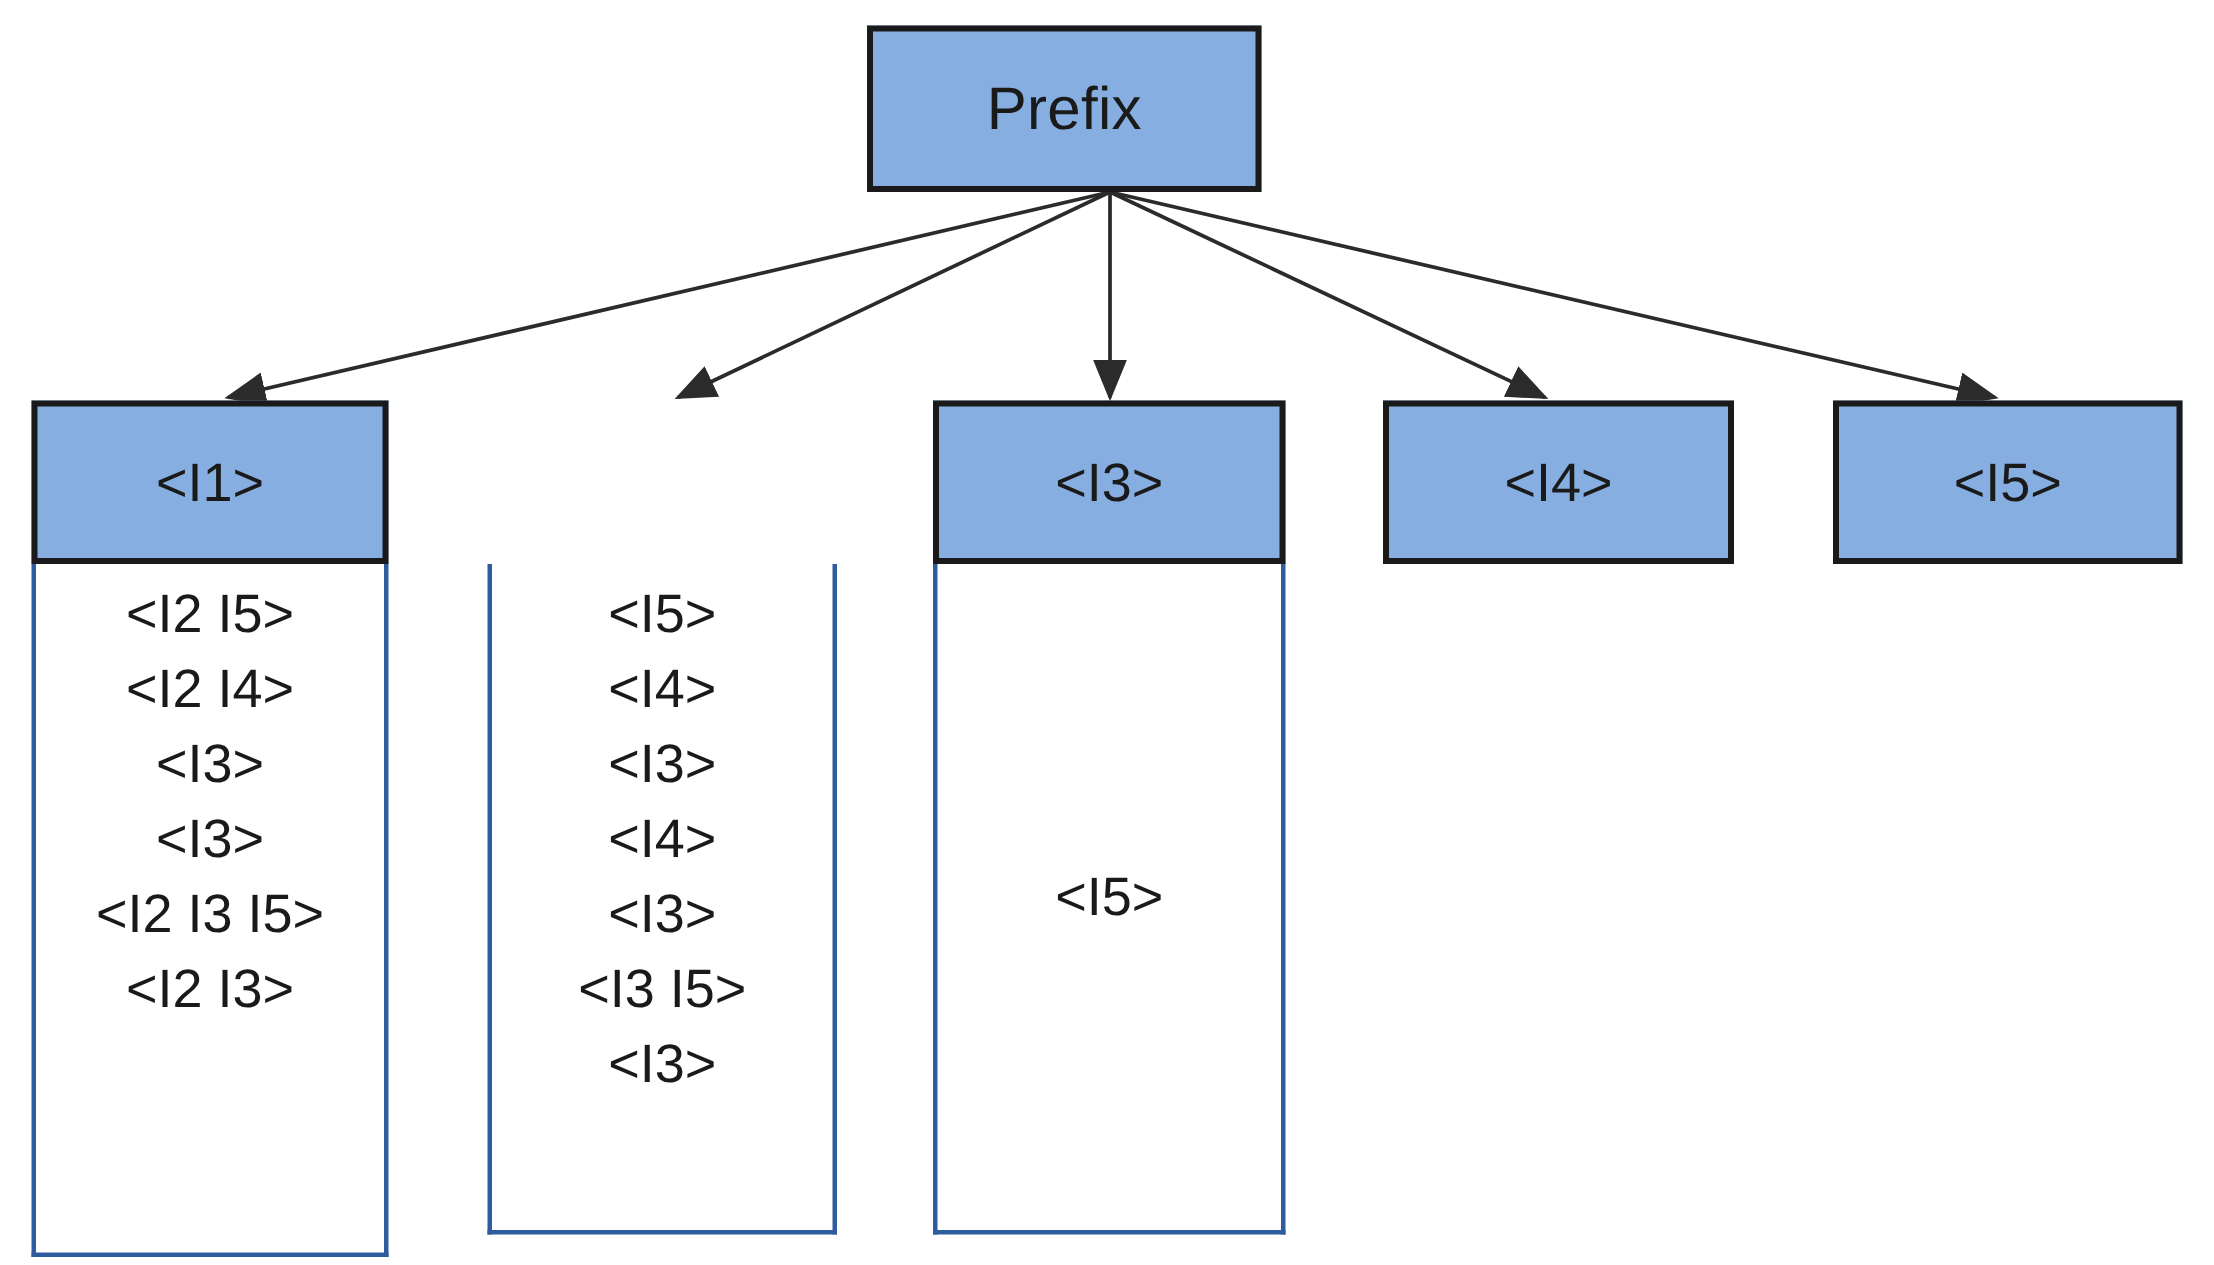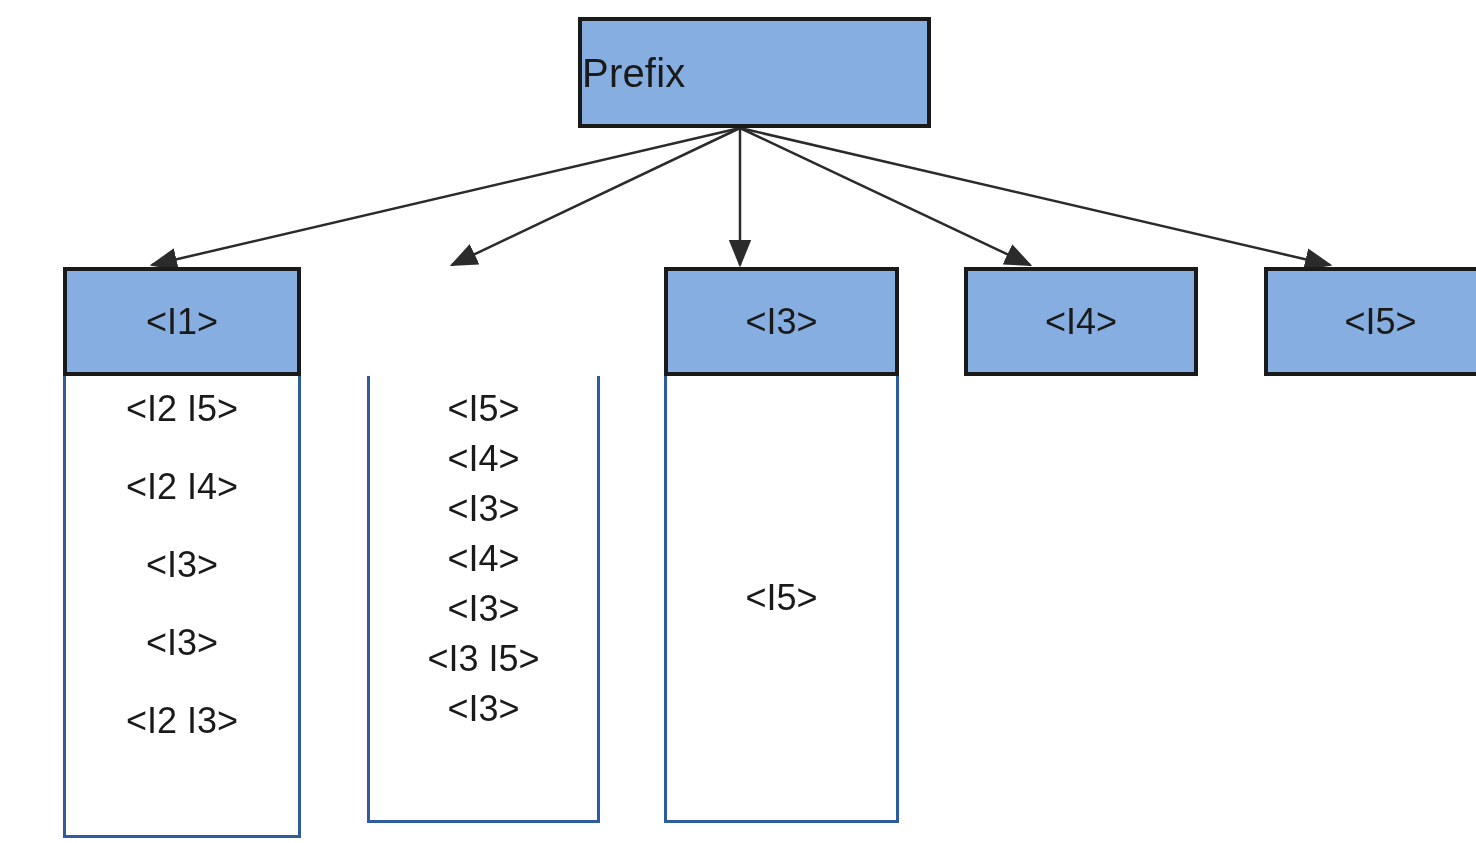--- a/index.html
+++ b/index.html
@@ -32,42 +32,41 @@
     height: 843px;
     z-index: 1;
     pointer-events: none;
   }
 
   
   .root-node {
     position: absolute;
     left: 578px;
     top: 17px;
-    width: 353px;
+    width: 263px;
     height: 111px;
     box-sizing: border-box;
     background: #86AEE0;
     border: 4px solid #1A1A1A;
     display: flex;
     align-items: center;
-    justify-content: flex-start;
+    justify-content: center;
     z-index: 3;
   }
   .root-label {
     font-size: 40px;
     color: #1A1A1A;
     line-height: 1;
     letter-spacing: 0.2px;
   }
 
   
   .column {
     position: absolute;
     z-index: 2;
-    margin-left: 42px;
   }
   .col-header {
     position: absolute;
     left: 0;
     top: 0;
     width: 100%;
     height: 109px;
     box-sizing: border-box;
     background: #86AEE0;
     border: 4px solid #1A1A1A;
@@ -129,25 +128,26 @@
   </svg>
 
   <div class="root-node">
     <span class="root-label">Prefix</span>
   </div>
 
   <div class="column" style="left:21px; top:267px; width:238px; height:556px;">
     <div class="col-header">
       <span class="col-header-label">&lt;I1&gt;</span>
     </div>
-    <div class="col-body packed" style="height:462px;gap:28px;">
+    <div class="col-body packed" style="height:462px;">
       <div class="list-item">&lt;I2 I5&gt;</div>
       <div class="list-item">&lt;I2 I4&gt;</div>
       <div class="list-item">&lt;I3&gt;</div>
       <div class="list-item">&lt;I3&gt;</div>
+      <div class="list-item">&lt;I2 I3 I5&gt;</div>
       <div class="list-item">&lt;I2 I3&gt;</div>
     </div>
   </div>
 
   <div class="column" style="left:325px; top:267px; width:233px; height:556px;">
     <div class="col-body packed" style="height:447px;">
       <div class="list-item">&lt;I5&gt;</div>
       <div class="list-item">&lt;I4&gt;</div>
       <div class="list-item">&lt;I3&gt;</div>
       <div class="list-item">&lt;I4&gt;</div>

